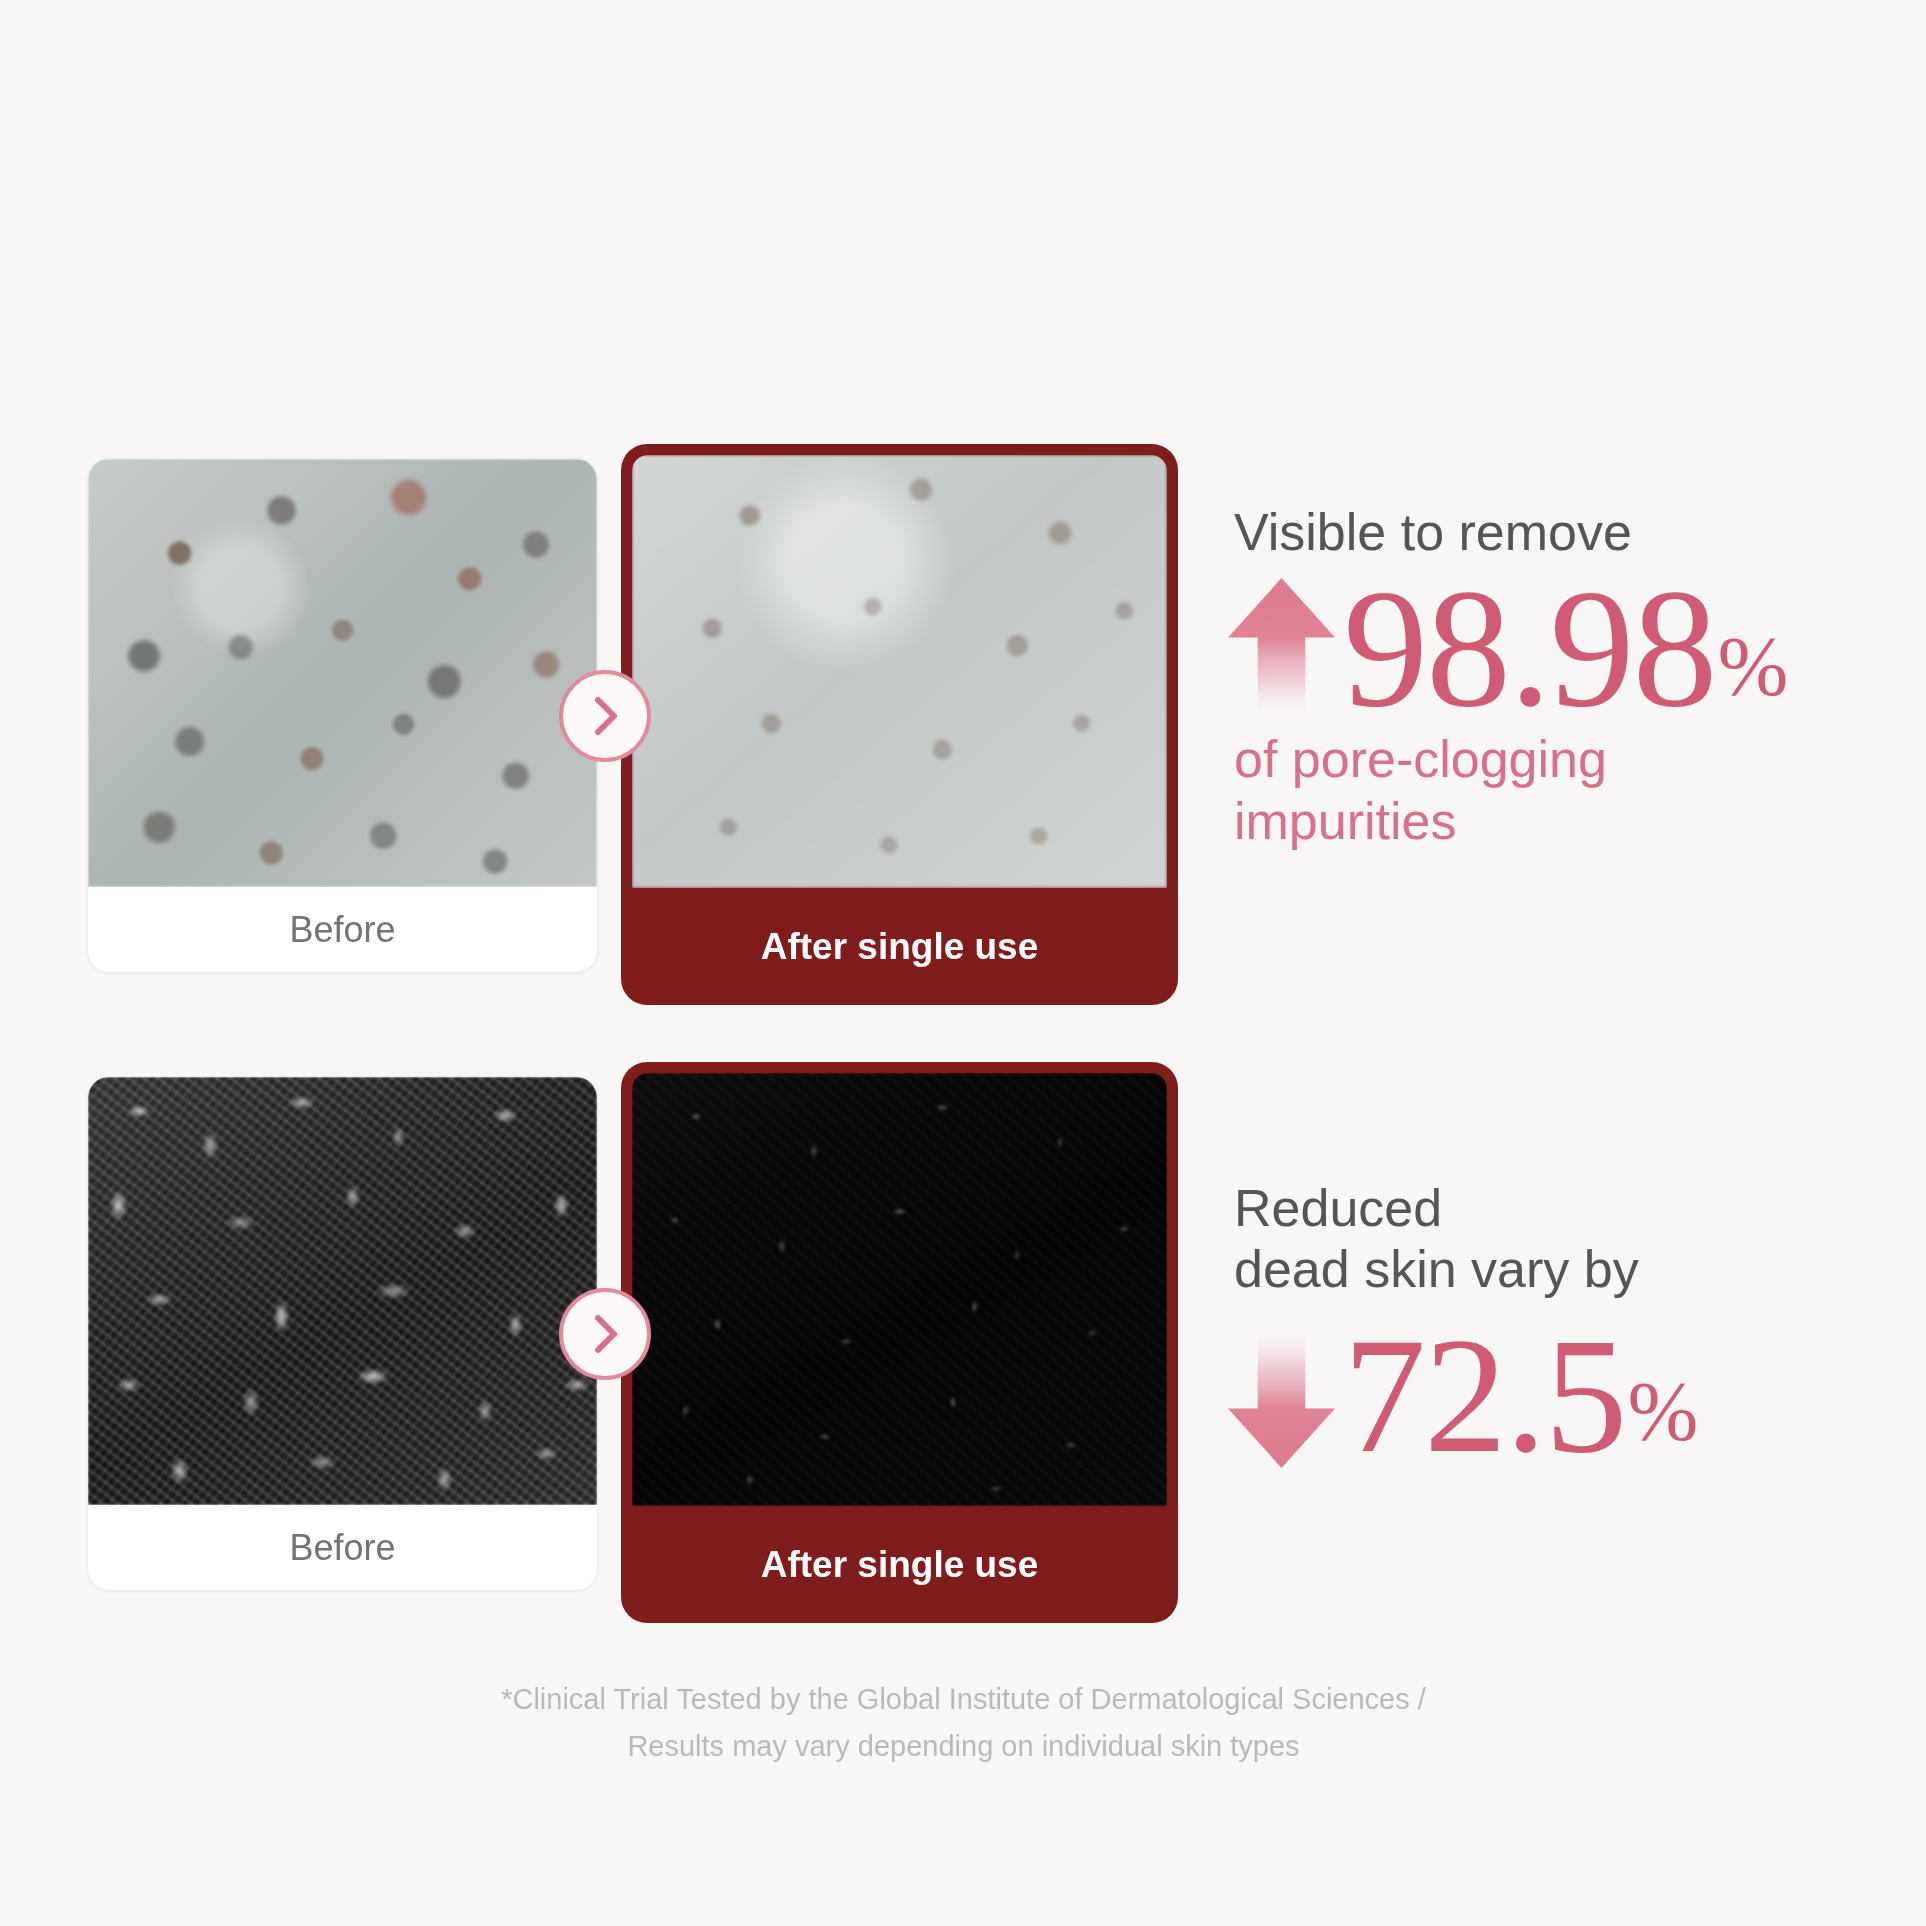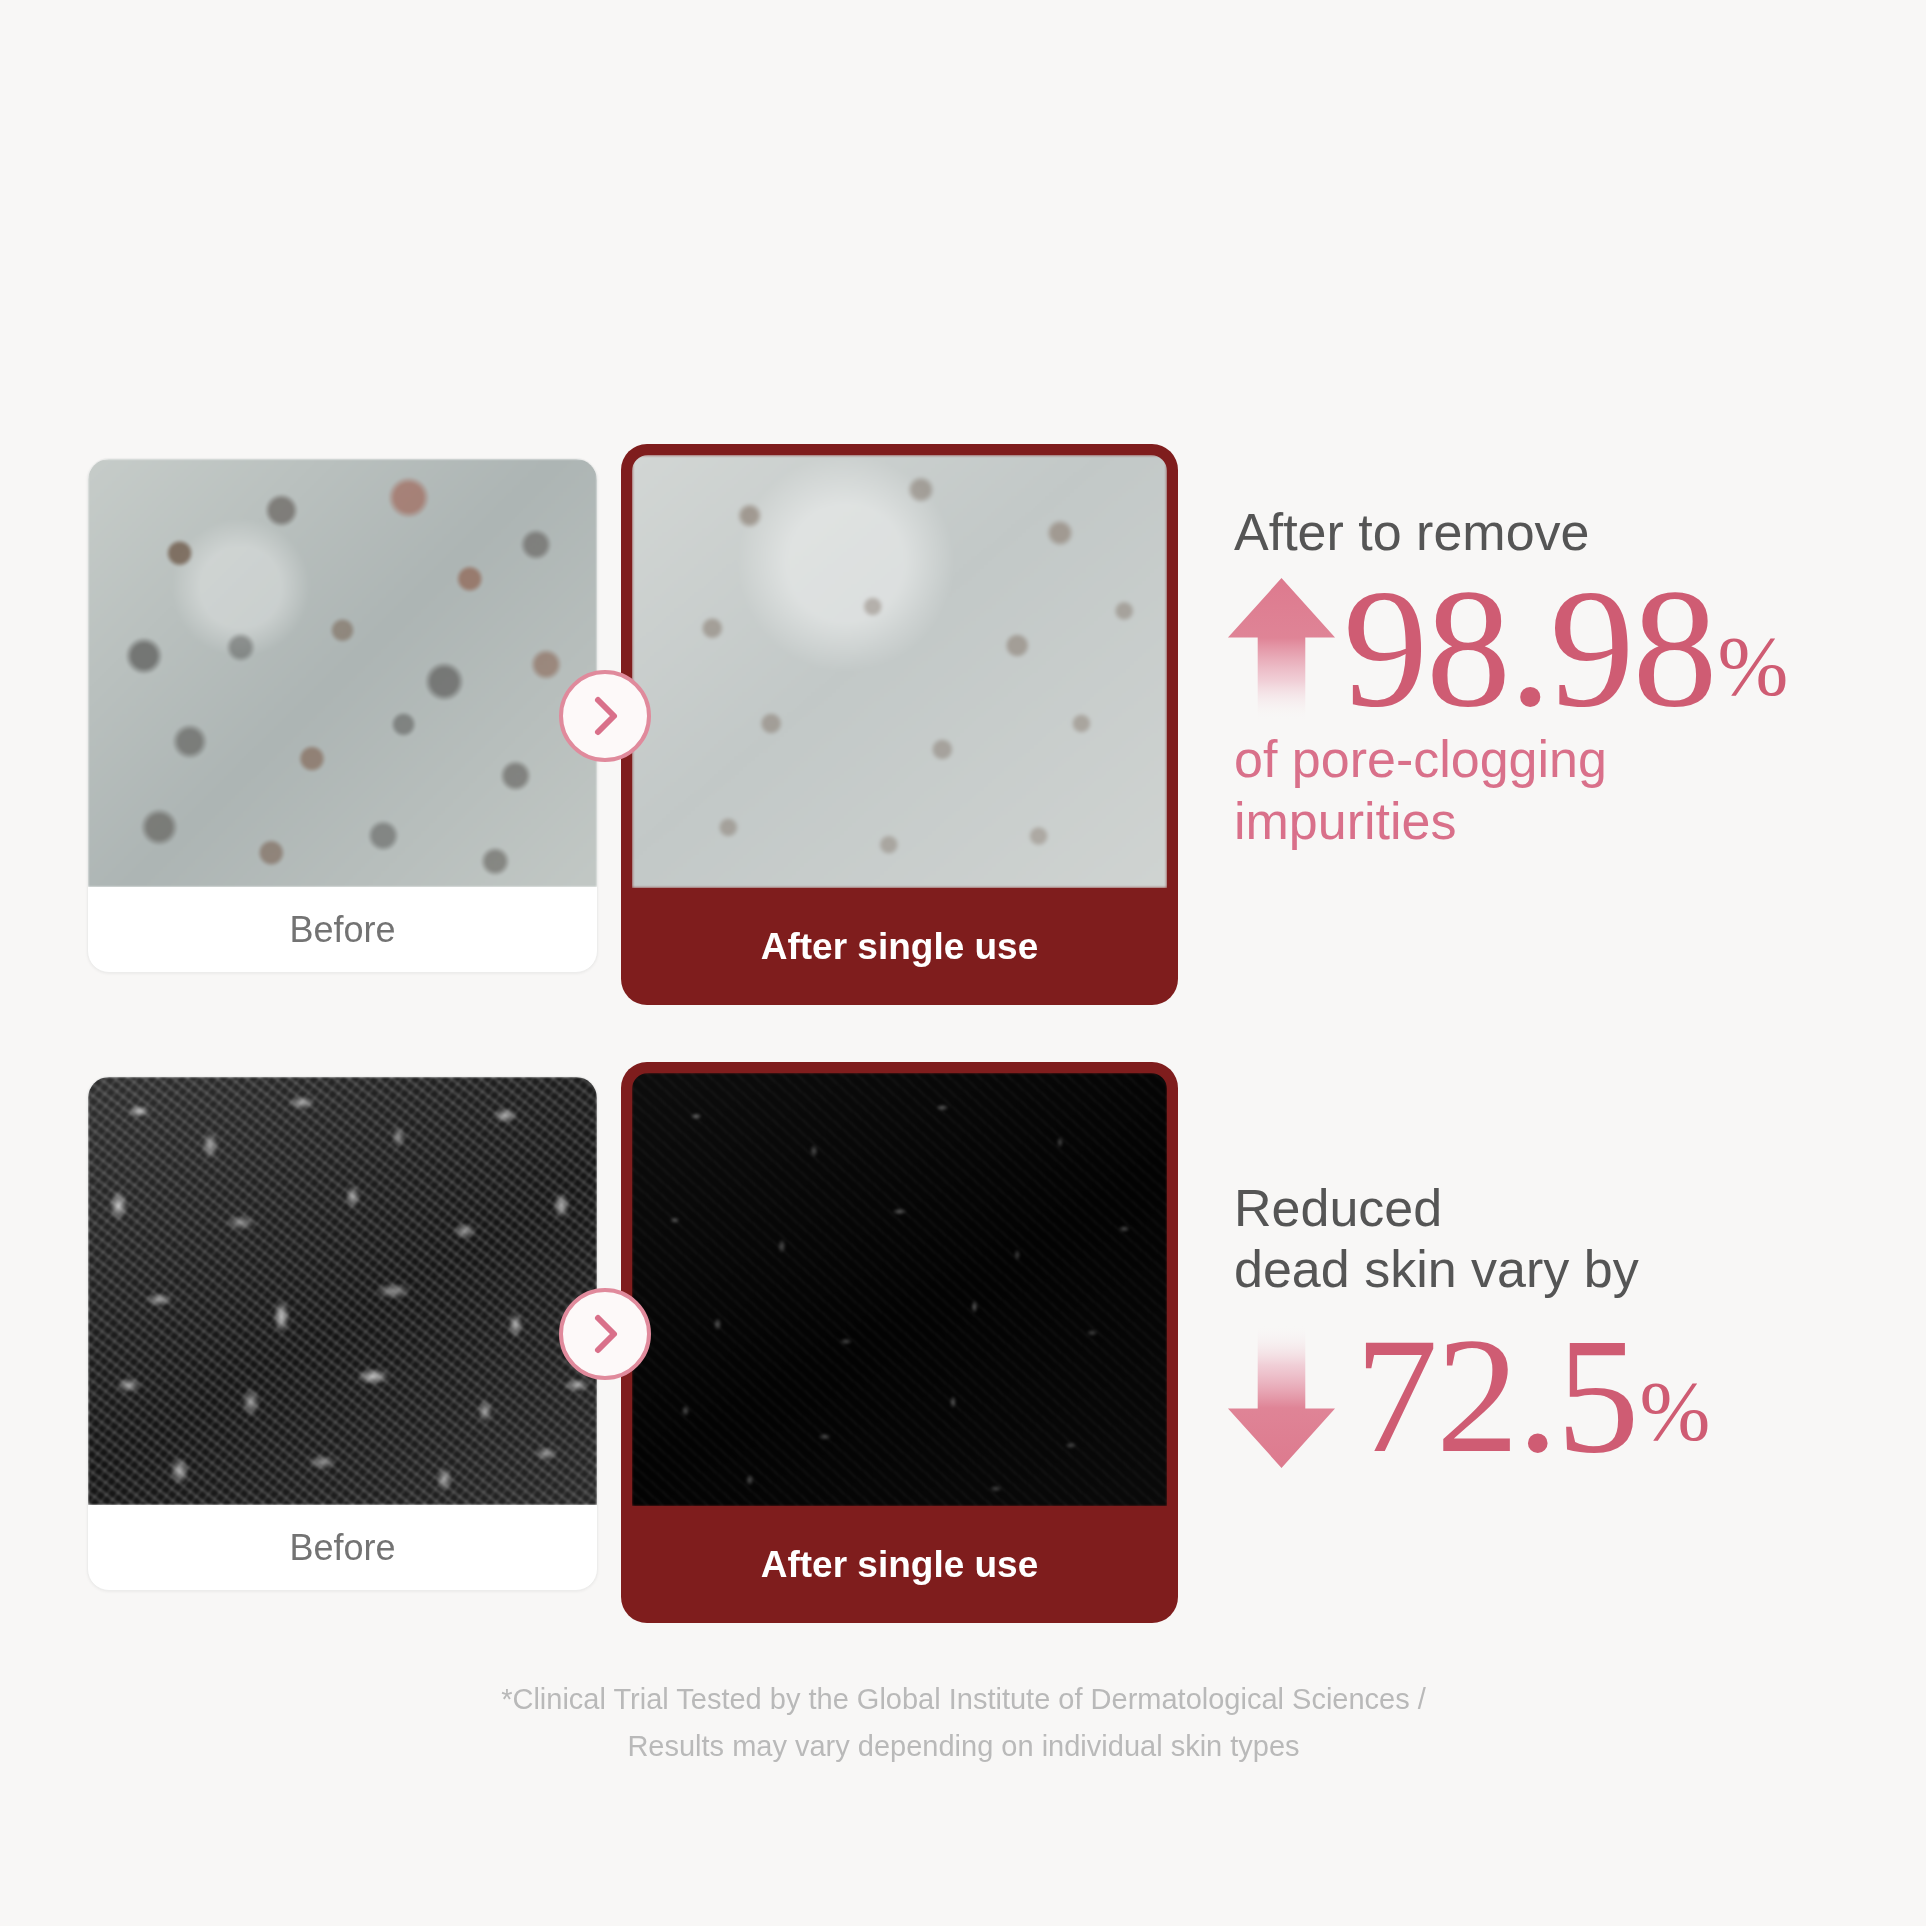--- a/index.html
+++ b/index.html
@@ -211,21 +211,21 @@
   .arrow-down { width:115px; height:149px; margin-right:4px; margin-top:8px;  }
 
   .stat-num {
     font-family:"Liberation Serif", serif;
     font-size:170px;
     line-height:0.94;
     color:#cf5c73;
     font-weight:400;
     letter-spacing:-2px;
   }
-  .stat-2 .stat-num { font-size:166px;margin-left:12px; }
+  .stat-2 .stat-num { font-size:166px; }
 
   .stat-pct {
     font-family:"Liberation Serif", serif;
     font-size:85px;
     color:#cf5c73;
     font-weight:400;
     align-self:flex-end;
     padding-bottom:14px;
     margin-left:2px;
   }
@@ -295,21 +295,21 @@
       <div class="chev">
         <svg width="40" height="46" viewBox="0 0 40 46" fill="none">
           <path d="M13 7 L29 23 L13 39" stroke="#d9708a" stroke-width="6" stroke-linecap="round" stroke-linejoin="round"></path>
         </svg>
       </div>
 
     </div>
   </div>
 
   <div class="stat stat-1">
-    <div class="stat-lead">After to remove</div>
+    <div class="stat-lead">Visible to remove</div>
     <div class="stat-figure">
       <svg class="arrow arrow-up" viewBox="0 0 116 150">
         <defs>
           <linearGradient id="gradUp" x1="0" y1="0" x2="0" y2="1">
             <stop offset="0%" stop-color="#dd7a8e" stop-opacity="1"></stop>
             <stop offset="42%" stop-color="#dd7a8e" stop-opacity="0.92"></stop>
             <stop offset="72%" stop-color="#e79db0" stop-opacity="0.45"></stop>
             <stop offset="100%" stop-color="#f8f7f6" stop-opacity="0"></stop>
           </linearGradient>
         </defs>

